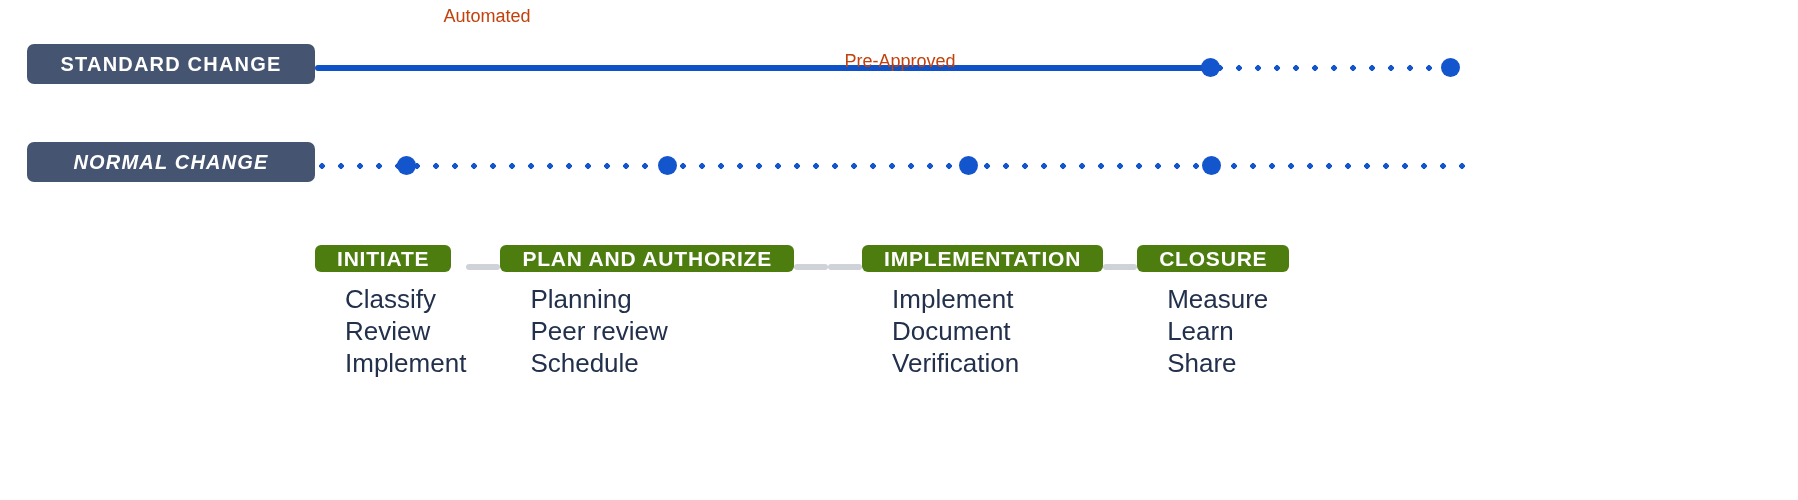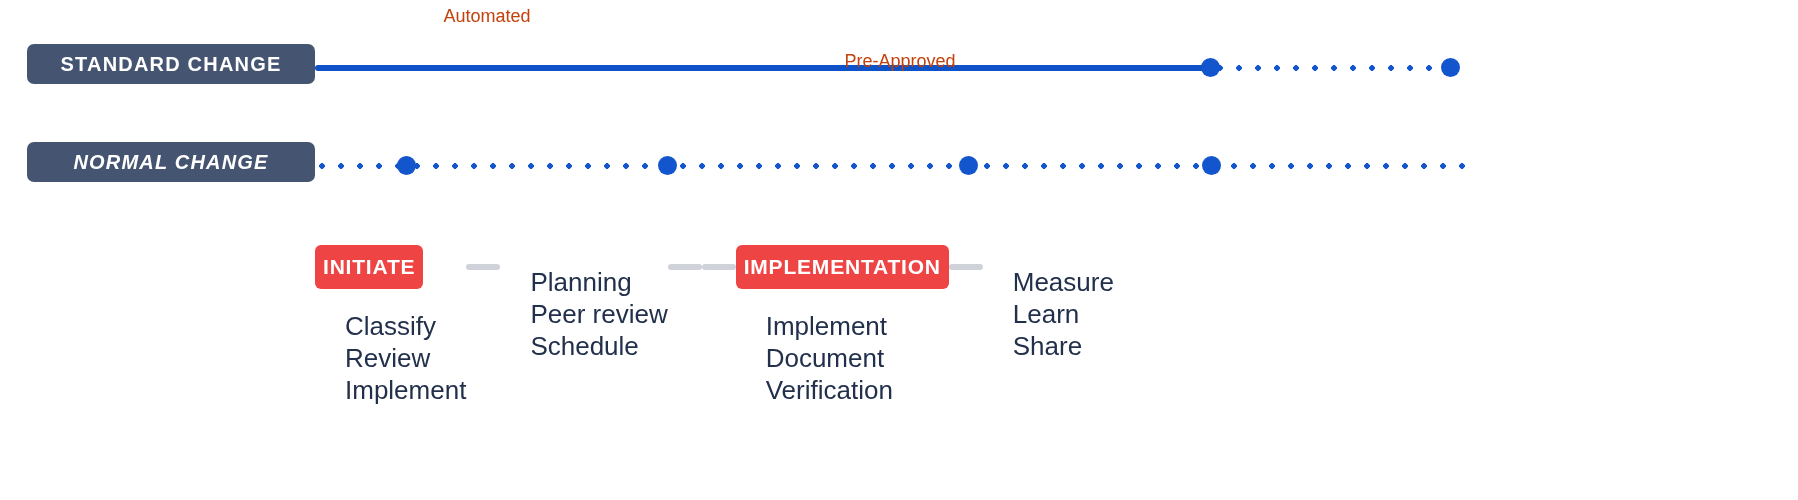--- a/index.html
+++ b/index.html
@@ -112,46 +112,46 @@
     width: 1455px;
     display: flex;
     align-items: flex-start;
   }
   .stage-col {
     display: flex;
     flex-direction: column;
     align-items: flex-start;
   }
   .stage-box {
-    height: 44px;
-    background: #ef4444;
+    height: 27px;
+    background: #4d7c0f;
     border-radius: 6px;
     display: flex;
     align-items: center;
     justify-content: center;
-    padding: 0 8px;
+    padding: 0 22px;
     box-sizing: border-box;
   }
   .stage-box-label {
     color: #ffffff;
     font-size: 21px;
     font-weight: bold;
     letter-spacing: 0.8px;
     white-space: nowrap;
   }
   .stage-connector {
     width: 34px;
     height: 6px;
     background: #cfd3d9;
     border-radius: 3px;
     margin-top: 19px;
     flex: none;
   }
   .stage-items {
-    margin-top: 21px;
+    margin-top: 11px;
     padding-left: 30px;
   }
   .stage-item {
     font-size: 26px;
     line-height: 32px;
     color: #22304c;
     white-space: nowrap;
   }
 </style>
 </head>
@@ -194,40 +194,46 @@
           <span class="stage-box-label">INITIATE</span>
         </div>
         <div class="stage-items">
           <div class="stage-item">Classify</div>
           <div class="stage-item">Review</div>
           <div class="stage-item">Implement</div>
         </div>
       </div>
       <div class="stage-connector"></div>
       <div class="stage-col">
+        <div class="stage-box">
+          <span class="stage-box-label">PLAN AND AUTHORIZE</span>
+        </div>
         <div class="stage-items">
           <div class="stage-item">Planning</div>
           <div class="stage-item">Peer review</div>
           <div class="stage-item">Schedule</div>
         </div>
       </div>
       <div class="stage-connector"></div>
       <div class="stage-connector"></div>
       <div class="stage-col">
         <div class="stage-box">
           <span class="stage-box-label">IMPLEMENTATION</span>
         </div>
         <div class="stage-items">
           <div class="stage-item">Implement</div>
           <div class="stage-item">Document</div>
           <div class="stage-item">Verification</div>
         </div>
       </div>
       <div class="stage-connector"></div>
       <div class="stage-col">
+        <div class="stage-box">
+          <span class="stage-box-label">CLOSURE</span>
+        </div>
         <div class="stage-items">
           <div class="stage-item">Measure</div>
           <div class="stage-item">Learn</div>
           <div class="stage-item">Share</div>
         </div>
       </div>
     </div>
 
 </div>
 

